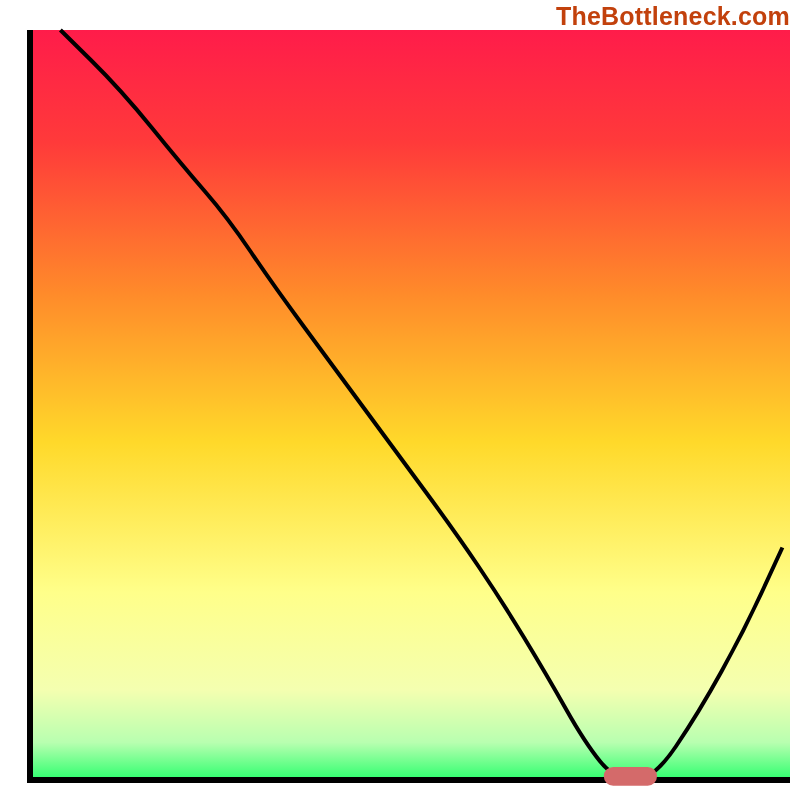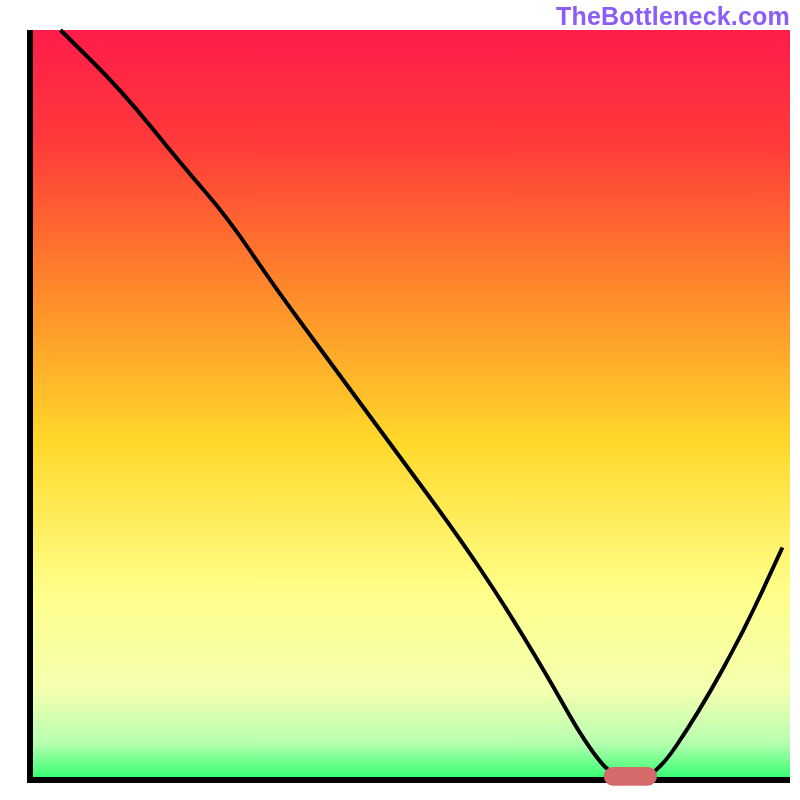--- a/index.html
+++ b/index.html
@@ -14,21 +14,21 @@
     position: relative;
     width: 800px;
     height: 800px;
   }
   .watermark {
     position: absolute;
     top: 2px;
     right: 10px;
     font-size: 25px;
     font-weight: 600;
-    color: #8b5cf6;
+    color: #c2410c;
     letter-spacing: 0.2px;
     z-index: 10;
   }
   svg.plot {
     position: absolute;
     top: 0;
     left: 0;
   }
 </style>
 </head>

